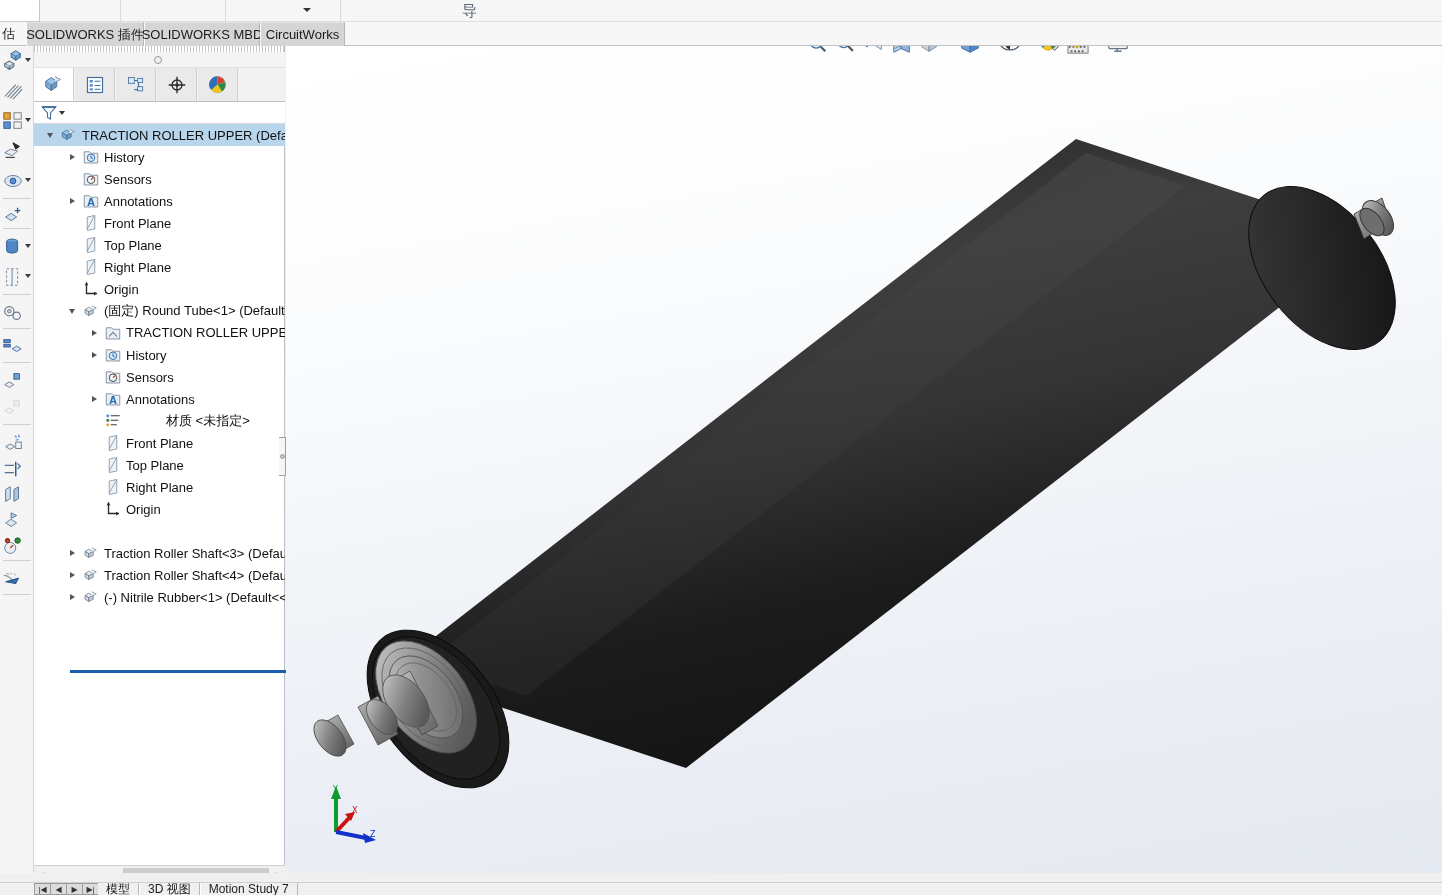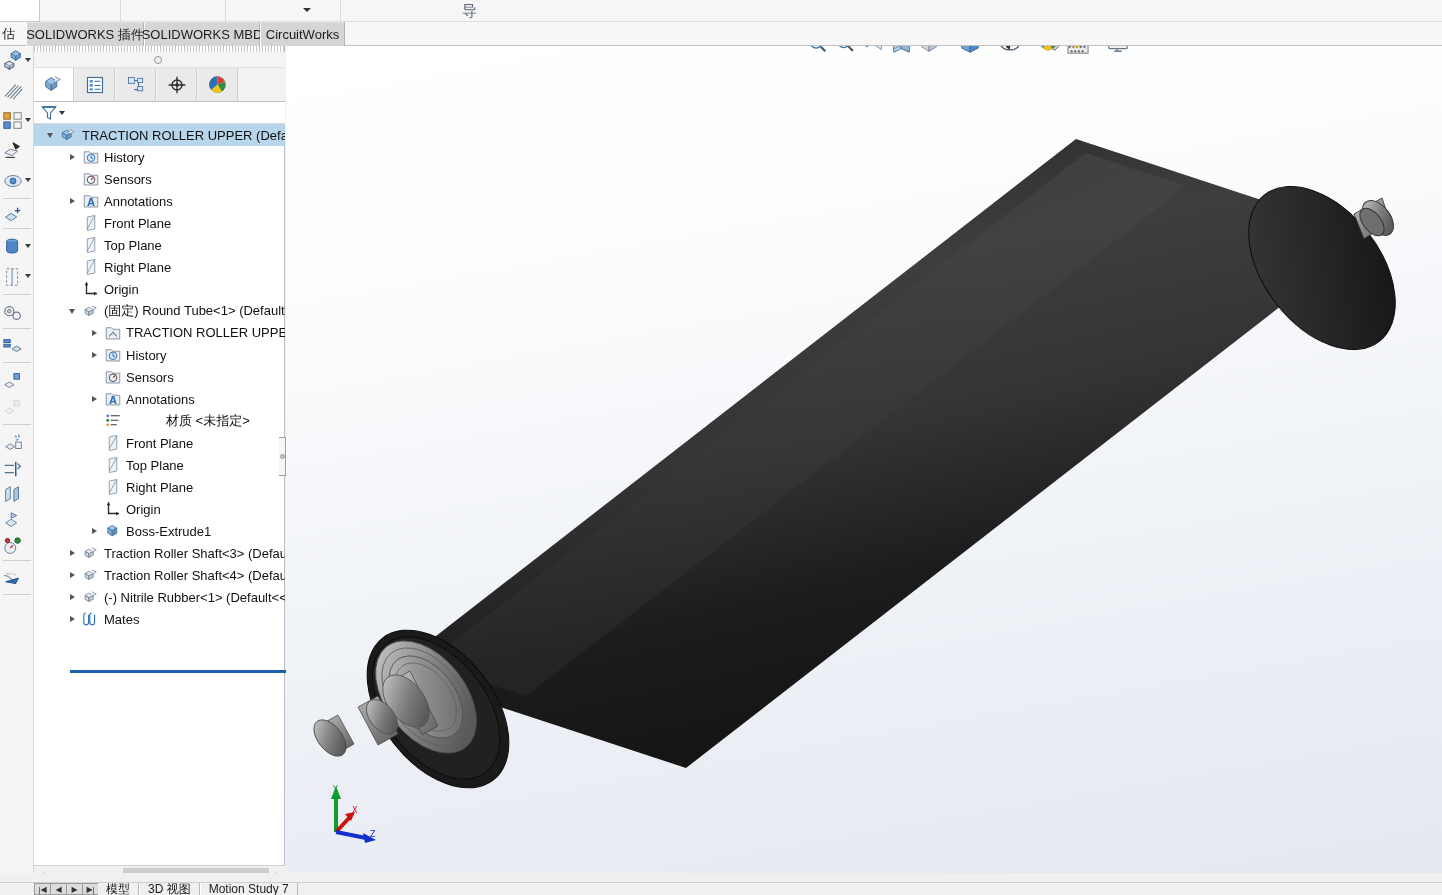--- a/index.html
+++ b/index.html
@@ -600,31 +600,20 @@
           <span class="lbl" style="left: 92px;">Right Plane</span>
         </div>
         <div class="node" style="top: 374px;">
           <span class="ico" style="left: 70px; top: 2px;"><svg viewBox="0 0 24 24" width="18" height="18">
               <path d="M6 3v15h14" stroke="#2a2a2a" stroke-width="1.8" fill="none"></path>
               <path d="M20 18l-4-2.5v5z" fill="#2a2a2a"></path>
               <path d="M6 3l-2.5 4h5z" fill="#2a2a2a"></path>
             </svg></span>
           <span class="lbl" style="left: 92px;">Origin</span>
         </div>
-        <div class="node" style="top: 396px;">
-          <div class="arrow" style="left: 54px;">
-            <i></i>
-          </div>
-          <span class="ico" style="left: 70px; top: 2px;"><svg viewBox="0 0 24 24" width="18" height="18">
-              <path d="M5 8l6-3.5 6 3.5-6 3.5z" fill="#9fc4e6" stroke="#3f6f9f"></path>
-              <path d="M5 8v7l6 3.5V11.5z" fill="#7fa8ce" stroke="#3f6f9f"></path>
-              <path d="M11 11.5V18.5L17 15V8z" fill="#5f8ab3" stroke="#3f6f9f"></path>
-            </svg></span>
-          <span class="lbl" style="left: 92px;">Boss-Extrude1</span>
-        </div>
         <div class="node" style="top: 418px;">
           <div class="arrow" style="left: 32px;">
             <i></i>
           </div>
           <span class="ico" style="left: 48px; top: 2px;"><svg viewBox="0 0 24 24" width="18" height="18">
               <path d="M4 10l5-3 6 3-5 3z" fill="#e7edf3" stroke="#6a7888"></path>
               <path d="M4 10v5l5 3v-5z" fill="#d3dce5" stroke="#6a7888"></path>
               <path d="M9 13v5l6-3v-5z" fill="#c0ccd8" stroke="#6a7888"></path>
               <path d="M13 5l6 3-6 3" fill="#f2f5f8" stroke="#7a8796"></path>
             </svg></span>
@@ -646,30 +635,20 @@
           <div class="arrow" style="left: 32px;">
             <i></i>
           </div>
           <span class="ico" style="left: 48px; top: 2px;"><svg viewBox="0 0 24 24" width="18" height="18">
               <path d="M4 10l5-3 6 3-5 3z" fill="#e7edf3" stroke="#6a7888"></path>
               <path d="M4 10v5l5 3v-5z" fill="#d3dce5" stroke="#6a7888"></path>
               <path d="M9 13v5l6-3v-5z" fill="#c0ccd8" stroke="#6a7888"></path>
               <path d="M13 5l6 3-6 3" fill="#f2f5f8" stroke="#7a8796"></path>
             </svg></span>
           <span class="lbl" style="left: 70px;">(-) Nitrile Rubber&lt;1&gt; (Default&lt;&lt;[</span>
-        </div>
-        <div class="node" style="top: 484px;">
-          <div class="arrow" style="left: 32px;">
-            <i></i>
-          </div>
-          <span class="ico" style="left: 48px; top: 2px;"><svg viewBox="0 0 24 24" width="18" height="18">
-              <path d="M5 4c-1.6 0-2.6 1.2-2.6 2.8v9.4c0 2 1.4 3.4 3.2 3.4s3.2-1.4 3.2-3.4V6.4" fill="none" stroke="#2f6fb5" stroke-width="1.5"></path>
-              <path d="M13 4c-1.6 0-2.6 1.2-2.6 2.8v9.4c0 2 1.4 3.4 3.2 3.4s3.2-1.4 3.2-3.4V6.4" fill="none" stroke="#2f6fb5" stroke-width="1.5"></path>
-            </svg></span>
-          <span class="lbl" style="left: 70px;">Mates</span>
         </div>
       </div>
     <div class="rollback"></div>
   </div>
 
   <div class="fm-hscroll">
     <div class="arw">‹</div>
     <div class="track">
       <div class="thumb"></div>
     </div>

